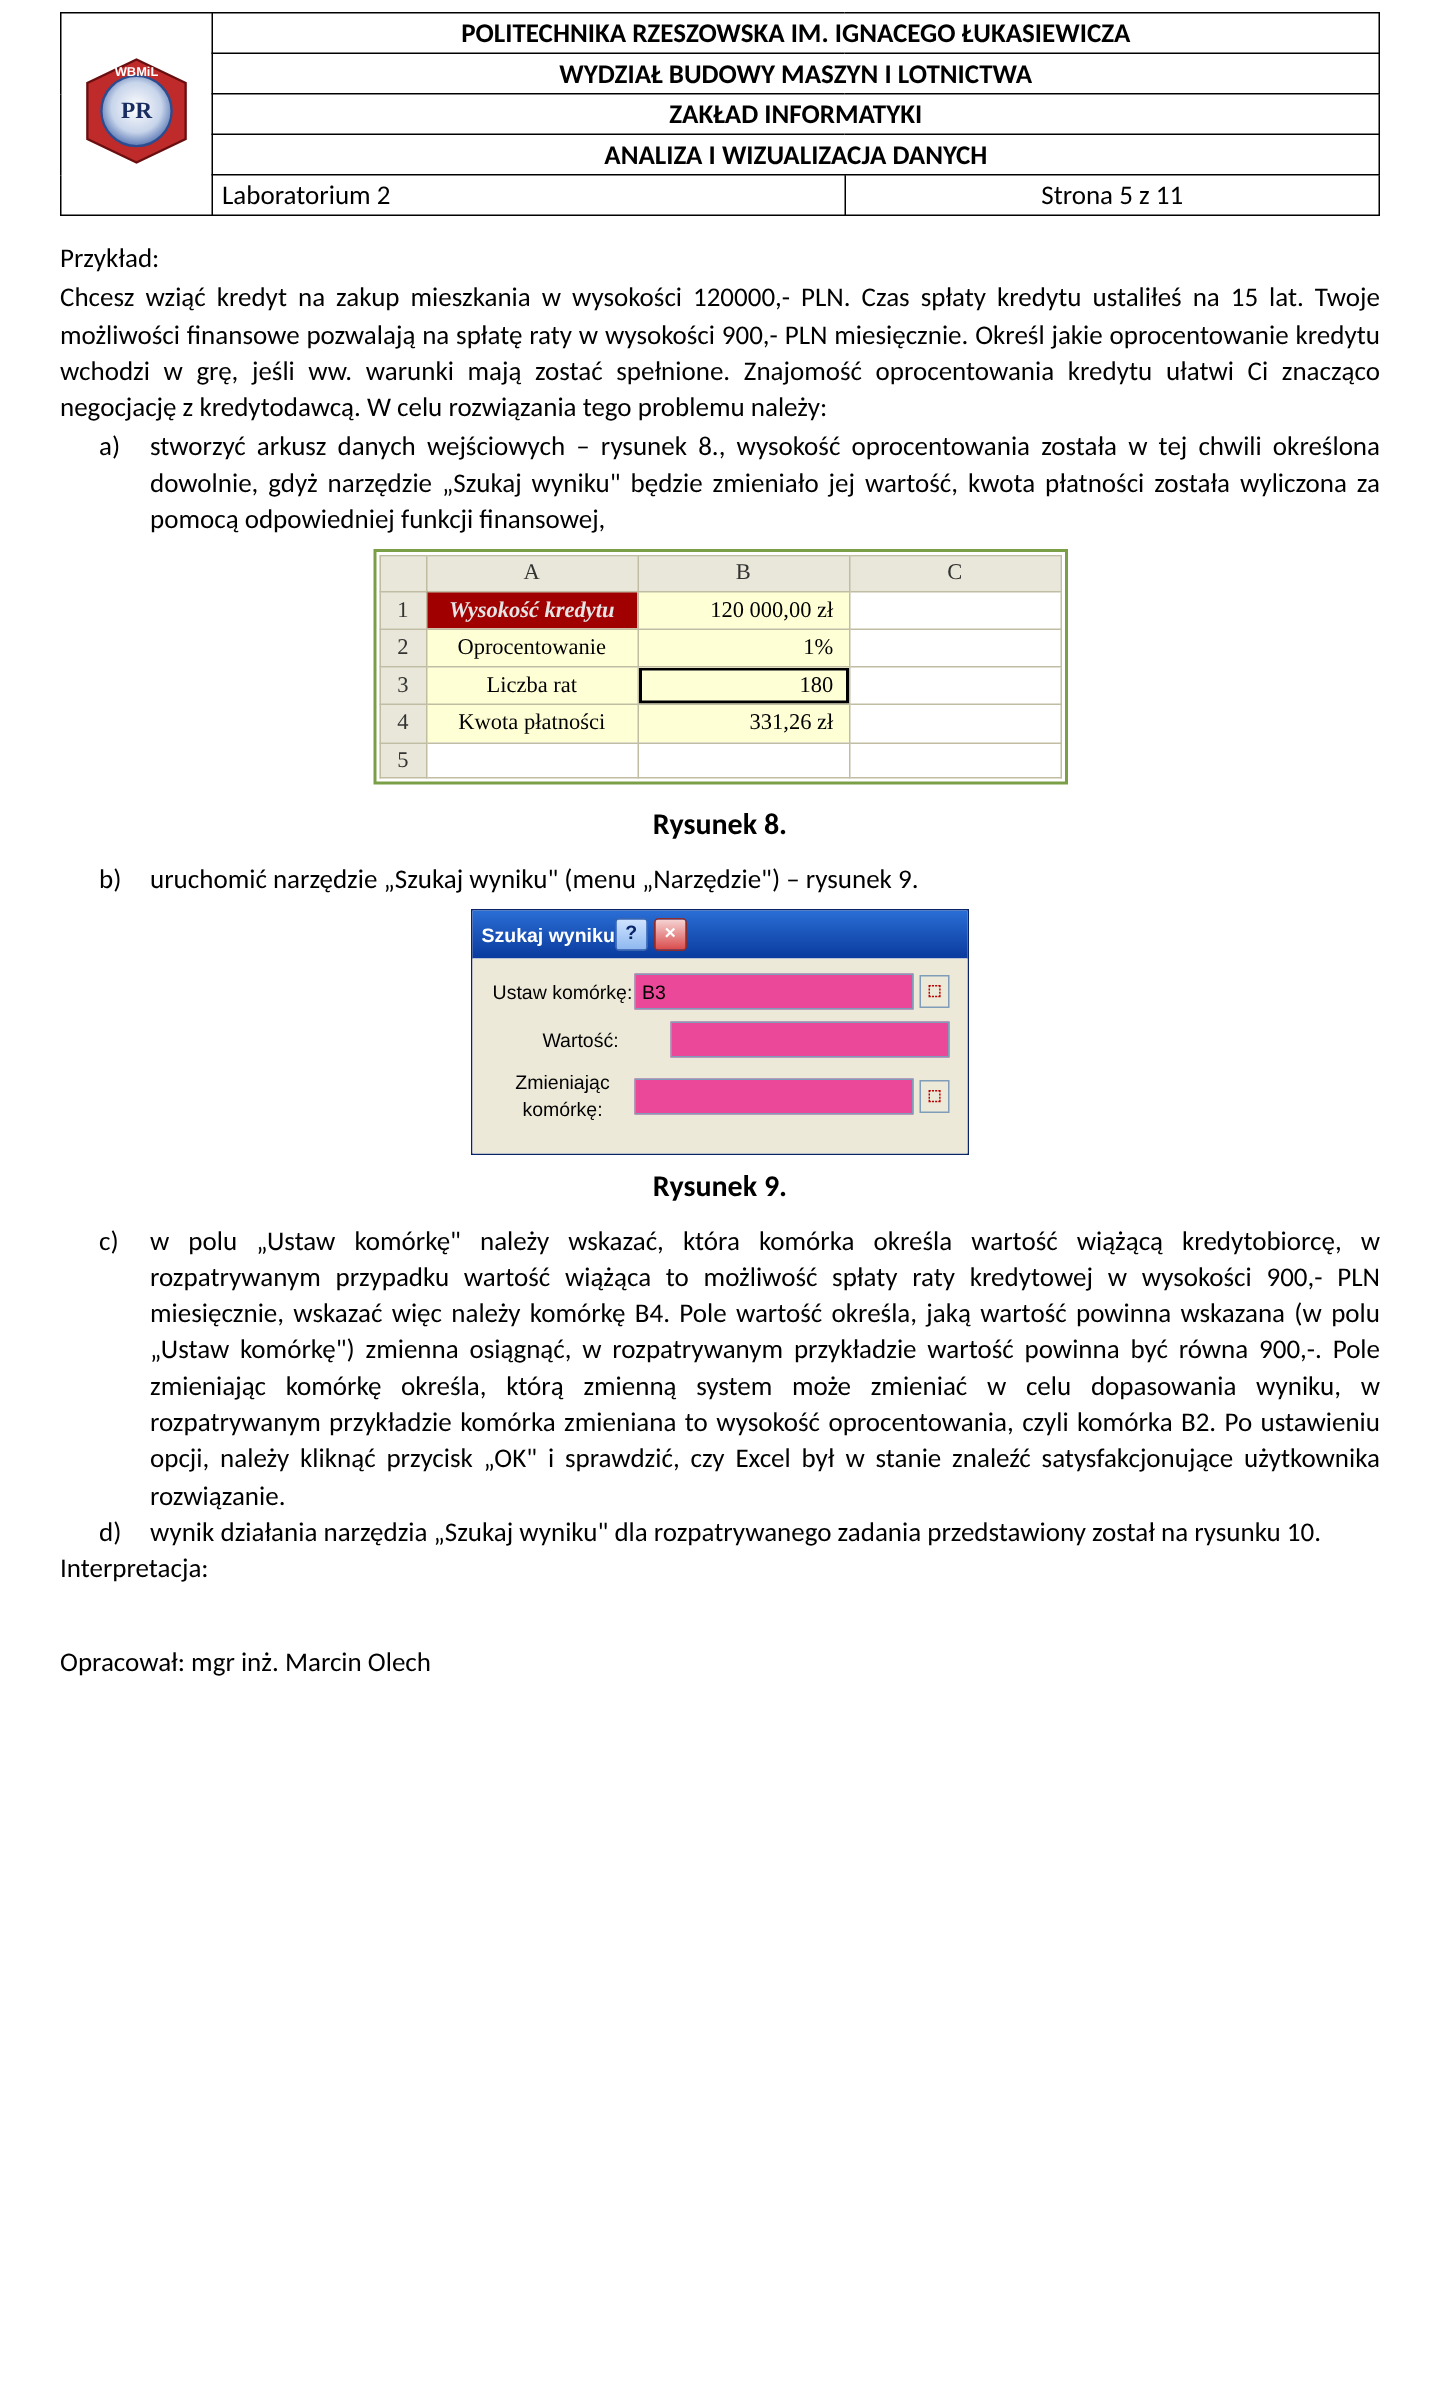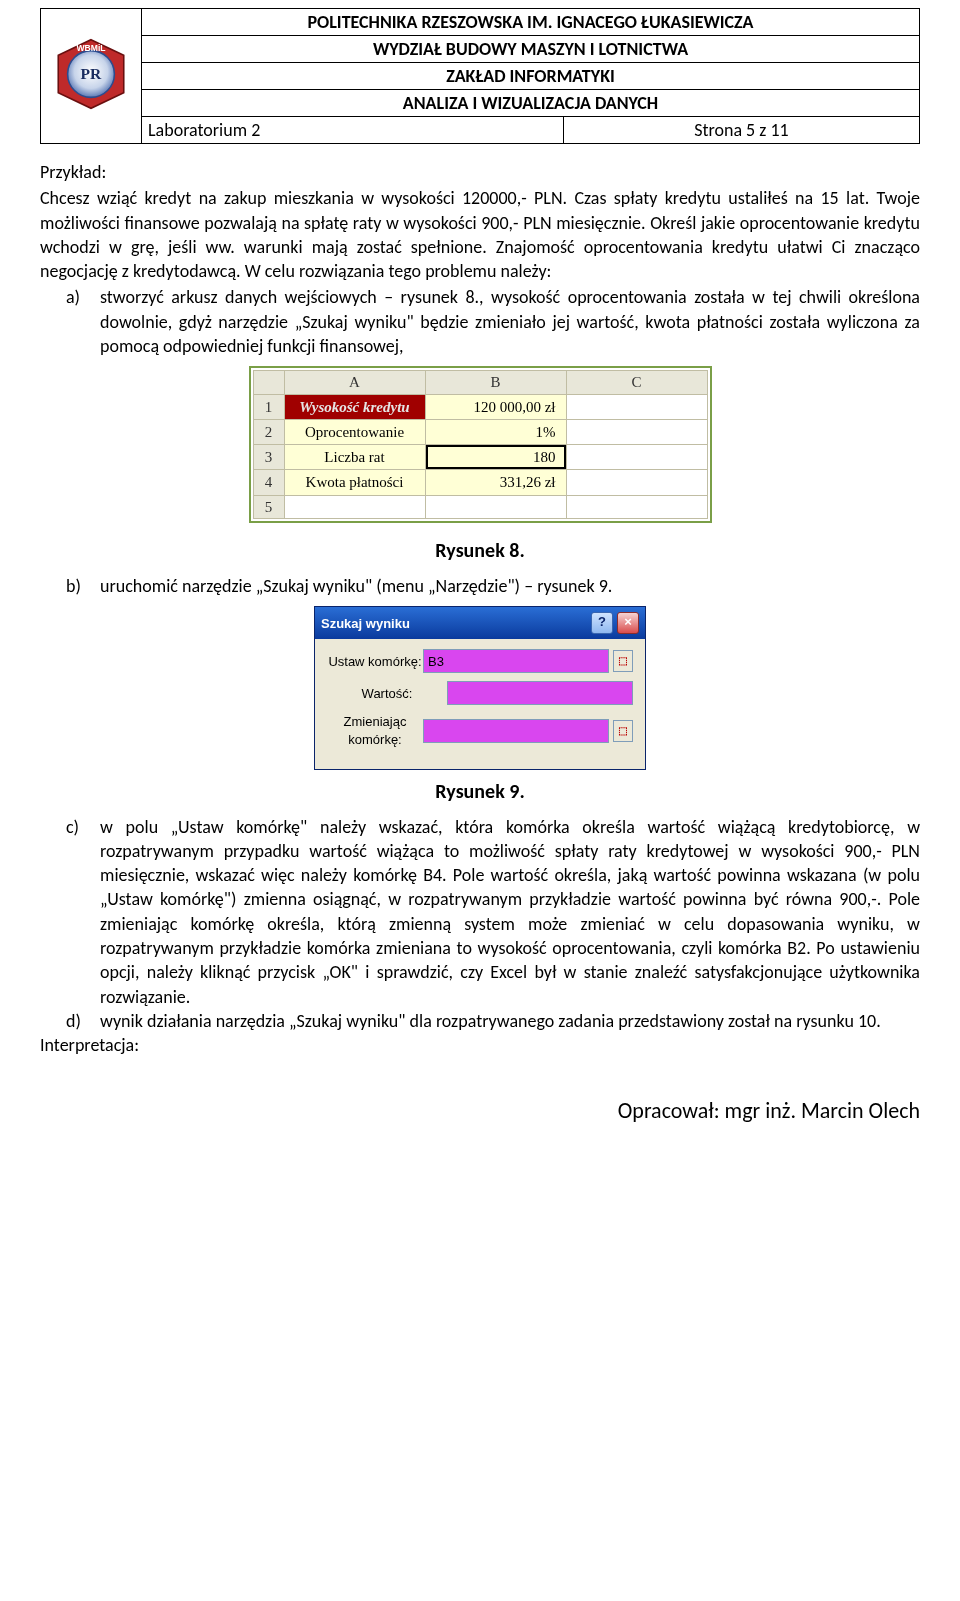--- a/index.html
+++ b/index.html
@@ -103,21 +103,20 @@
     border: 1px solid #0a246a;
     box-shadow: 0 0 0 1px #fff inset;
   }
   .dlg .titlebar {
     background: linear-gradient(#2a6ed5,#0a3a9d);
     color: #fff;
     font-weight: bold;
     padding: 5px 6px;
     display: flex;
     align-items: center;
-    justify-content: space-between;
   }
   .dlg .titlebar .qmark {
     display:inline-flex; gap:4px;
   }
   .dlg .titlebar .winbtn {
     width: 20px; height: 20px;
     background: linear-gradient(#f6d4d4,#d94c4c);
     border: 1px solid #8c2c2c;
     border-radius: 3px;
     color:#fff; font-weight:bold; text-align:center; line-height:18px;
@@ -132,21 +131,21 @@
     font-size:13px;
   }
   .dlg .body {
     background: #ece9d8;
     padding: 10px 12px 12px 12px;
   }
   .dlg .row { display:flex; align-items:center; margin-bottom:8px; }
   .dlg .row label { width: 130px; }
   .dlg .row .inwrap { flex:1; display:flex; align-items:center; gap:4px; }
   .dlg .row input {
-    flex:1; height:20px; border:1px solid #7f9db9; background:#d946ef;
+    flex:1; height:20px; border:1px solid #7f9db9; background:#ec4899;
     font-family: Tahoma, Arial; font-size:13px; padding:1px 4px;
   }
   .dlg .refbtn {
     width:18px; height:20px; border:1px solid #7f9db9;
     background:#ece9d8; font-size:10px; line-height:18px;
     display:flex; align-items:center; justify-content:center;
   }
   .dlg .refbtn span { color:#b00; font-weight:bold; }
   .dlg .buttons { text-align:right; margin-top: 4px; }
   .dlg .buttons button {
@@ -154,21 +153,21 @@
     padding: 2px 0;
     width: 82px;
     background:#ece9d8;
     border:1px solid #888;
     border-radius:3px;
     box-shadow: 0 0 0 1px #fff inset;
     margin-left:6px;
   }
 
   .justify { text-align: justify; }
-  .footer-text { text-align:right; font-size:22px; margin-top:38px; }
+  .footer-text { text-align:left; font-size:18px; margin-top:38px; }
 
   .logo-svg { width:78px; height:78px; }
 </style>
 </head>
 <body>
 
 <div class="page">
 
   <div class="header-wrap">
     <table class="header-table">

